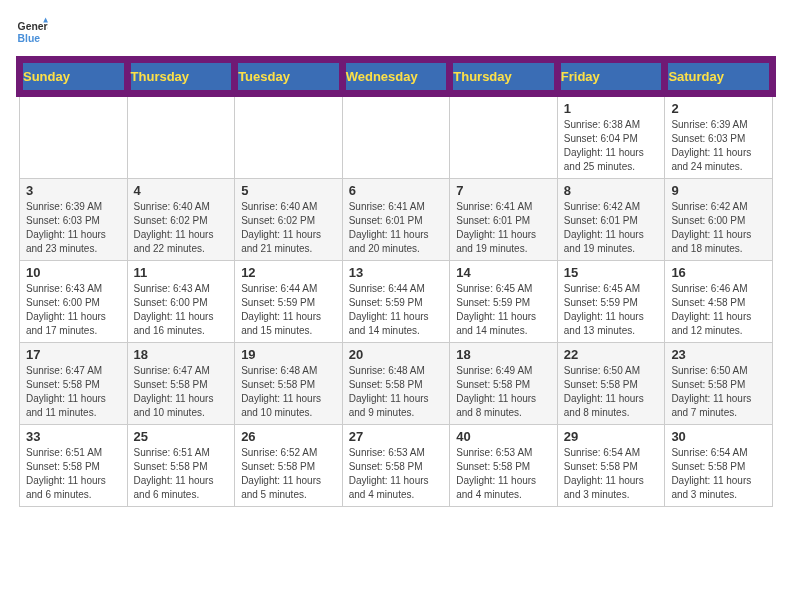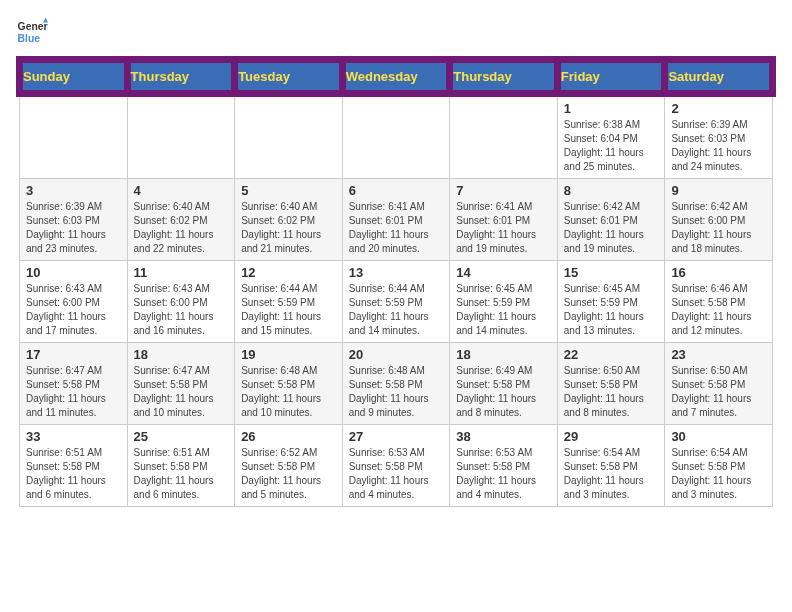--- a/index.html
+++ b/index.html
@@ -209,21 +209,21 @@
         </td>
         <td>
           <span class="day-number">15</span>
           <div class="day-info">Sunrise: 6:45 AM
 Sunset: 5:59 PM
 Daylight: 11 hours and 13 minutes.</div>
         </td>
         <td>
           <span class="day-number">16</span>
           <div class="day-info">Sunrise: 6:46 AM
-Sunset: 5:58 PM
+Sunset: 4:58 PM
 Daylight: 11 hours and 12 minutes.</div>
         </td>
       </tr>
       <tr>
         <td>
           <span class="day-number">17</span>
           <div class="day-info">Sunrise: 6:47 AM
 Sunset: 5:58 PM
 Daylight: 11 hours and 11 minutes.</div>
         </td>
@@ -283,21 +283,21 @@
 Sunset: 5:58 PM
 Daylight: 11 hours and 5 minutes.</div>
         </td>
         <td>
           <span class="day-number">27</span>
           <div class="day-info">Sunrise: 6:53 AM
 Sunset: 5:58 PM
 Daylight: 11 hours and 4 minutes.</div>
         </td>
         <td>
-          <span class="day-number">38</span>
+          <span class="day-number">40</span>
           <div class="day-info">Sunrise: 6:53 AM
 Sunset: 5:58 PM
 Daylight: 11 hours and 4 minutes.</div>
         </td>
         <td>
           <span class="day-number">29</span>
           <div class="day-info">Sunrise: 6:54 AM
 Sunset: 5:58 PM
 Daylight: 11 hours and 3 minutes.</div>
         </td>

